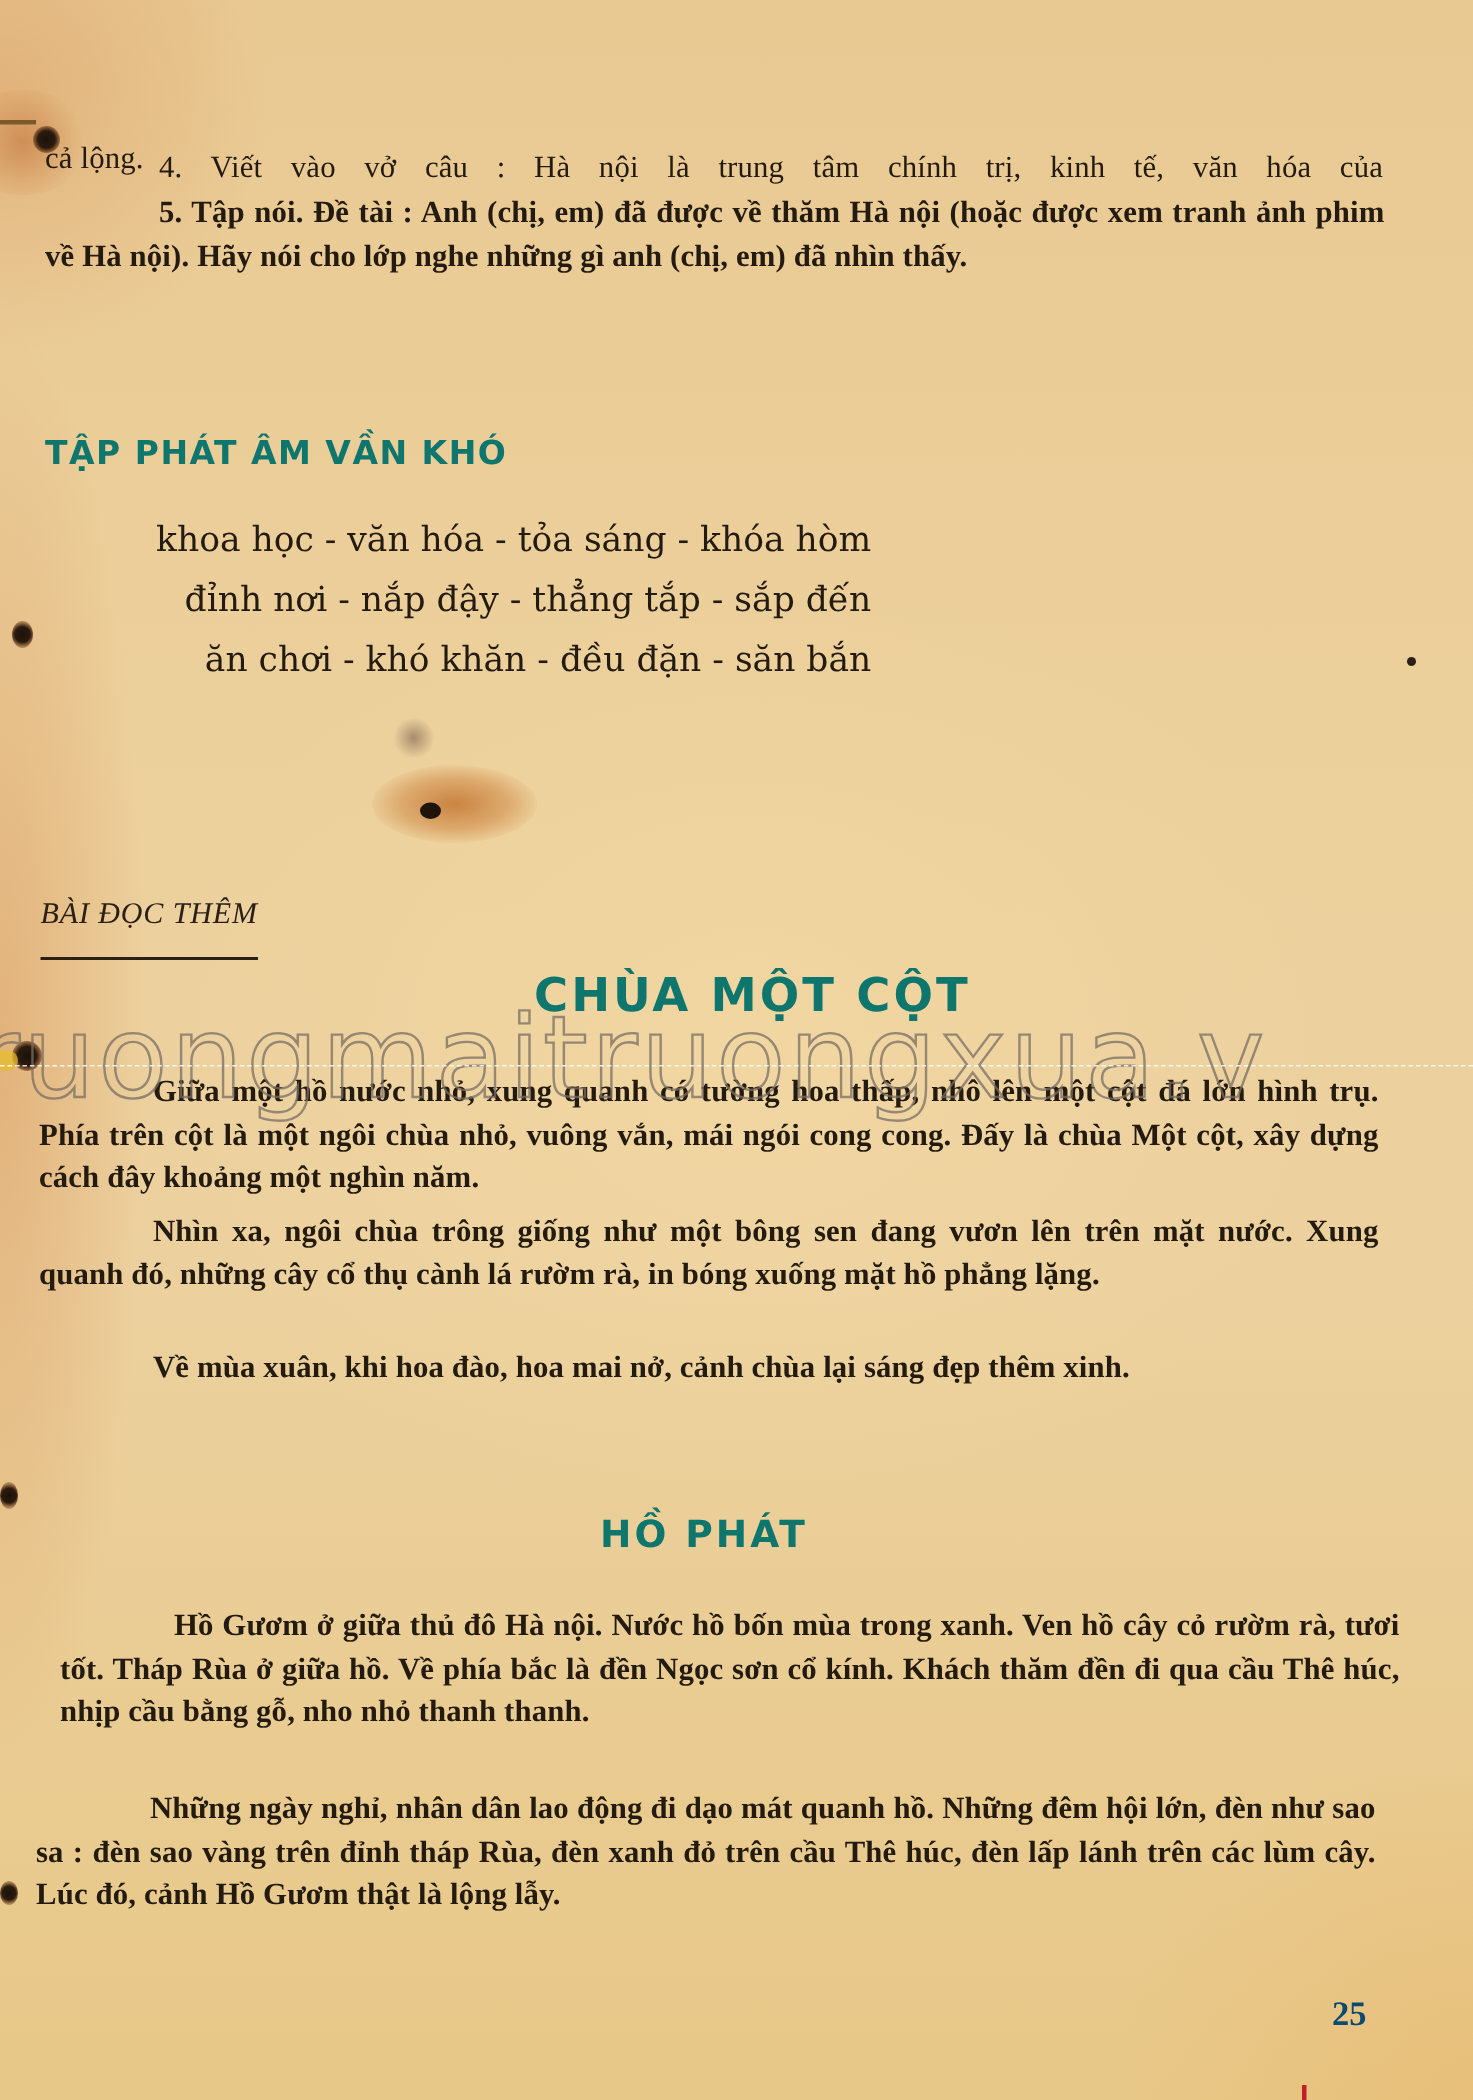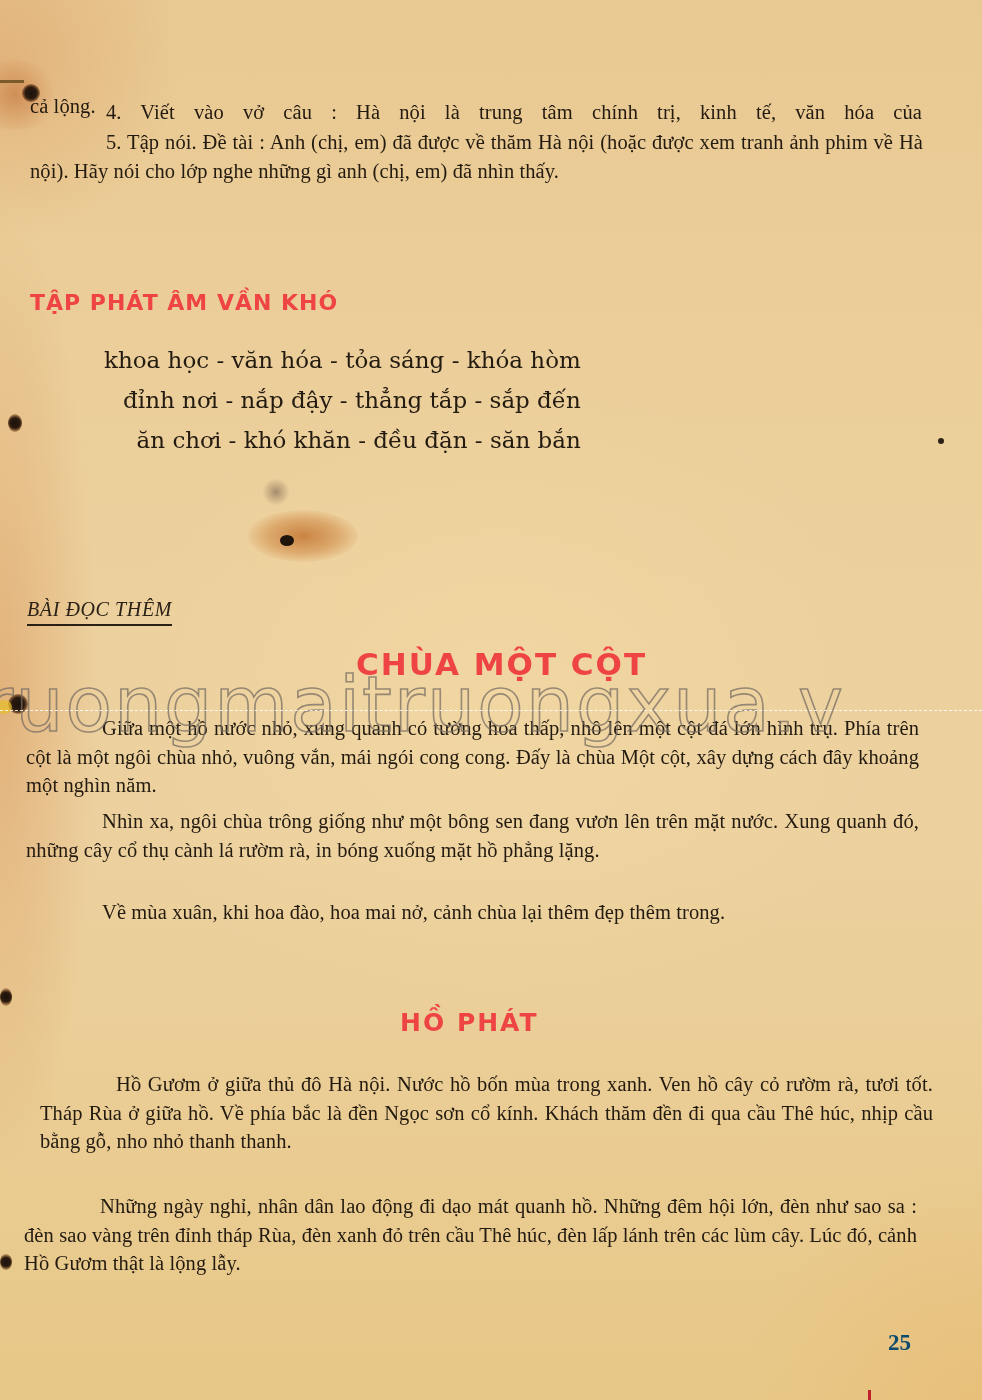--- a/index.html
+++ b/index.html
@@ -31,27 +31,27 @@
       position: absolute;
       left: 26px;
       width: 893px;
       font-size: 20.5px;
       line-height: 28.5px;
       text-align: justify;
       letter-spacing: 0.1px;
       font-family: "Liberation Serif", serif;
       color: #231a10;
     }
-    .para.indent { text-indent: 76px; }
+    .para.indent { text-indent: 76px; font-weight: bold; }
 
     .section-heading {
       position: absolute;
       font-family: "DejaVu Sans", "Liberation Sans", sans-serif;
       font-weight: bold;
-      color: #ef4444;
+      color: #0f766e;
       letter-spacing: 1px;
     }
 
     .drill {
       position: absolute;
       left: 104px;
       font-family: "DejaVu Serif", "Liberation Serif", serif;
       font-size: 23px;
       line-height: 40px;
       color: #231a10;
@@ -62,21 +62,21 @@
     .extra-label {
       position: absolute;
       left: 27px;
       top: 598px;
       font-family: "Liberation Serif", serif;
       font-style: italic;
       font-size: 20px;
       letter-spacing: 0.6px;
       color: #2a2016;
       border-bottom: 2px solid #2a2016;
-      padding-bottom: 3px;
+      padding-bottom: 17px;
     }
 
     .page-number {
       position: absolute;
       left: 888px;
       top: 1330px;
       font-family: "Liberation Serif", serif;
       font-weight: bold;
       font-size: 23px;
       color: #0c4a6e;
@@ -148,21 +148,21 @@
     <div class="row">đỉnh nơi - nắp đậy - thẳng tắp - sắp đến</div>
     <div class="row">ăn chơi - khó khăn - đều đặn - săn bắn</div>
   </div>
 
   <div class="extra-label">BÀI ĐỌC THÊM</div>
 
   <div class="section-heading" style="left:356px; top:646px; font-size:31px; letter-spacing:2px;">CHÙA MỘT CỘT</div>
 
   <div class="para indent" style="top:714px;">Giữa một hồ nước nhỏ, xung quanh có tường hoa thấp, nhô lên một cột đá lớn hình trụ. Phía trên cột là một ngôi chùa nhỏ, vuông vắn, mái ngói cong cong. Đấy là chùa Một cột, xây dựng cách đây khoảng một nghìn năm.</div>
   <div class="para indent" style="top:807px;">Nhìn xa, ngôi chùa trông giống như một bông sen đang vươn lên trên mặt nước. Xung quanh đó, những cây cổ thụ cành lá rườm rà, in bóng xuống mặt hồ phẳng lặng.</div>
-  <div class="para indent" style="top:898px;">Về mùa xuân, khi hoa đào, hoa mai nở, cảnh chùa lại thêm đẹp thêm trong.</div>
+  <div class="para indent" style="top:898px;">Về mùa xuân, khi hoa đào, hoa mai nở, cảnh chùa lại sáng đẹp thêm xinh.</div>
 
   <div class="section-heading" style="left:400px; top:1008px; font-size:25px; letter-spacing:2px;">HỒ PHÁT</div>
 
   <div class="para indent" style="top:1070px; left:40px;">Hồ Gươm ở giữa thủ đô Hà nội. Nước hồ bốn mùa trong xanh. Ven hồ cây cỏ rườm rà, tươi tốt. Tháp Rùa ở giữa hồ. Về phía bắc là đền Ngọc sơn cổ kính. Khách thăm đền đi qua cầu Thê húc, nhịp cầu bằng gỗ, nho nhỏ thanh thanh.</div>
   <div class="para indent" style="top:1192px; left:24px;">Những ngày nghỉ, nhân dân lao động đi dạo mát quanh hồ. Những đêm hội lớn, đèn như sao sa : đèn sao vàng trên đỉnh tháp Rùa, đèn xanh đỏ trên cầu Thê húc, đèn lấp lánh trên các lùm cây. Lúc đó, cảnh Hồ Gươm thật là lộng lẫy.</div>
 
   <div class="page-number">25</div>
 
   <div class="watermark">ruongmaitruongxua.v</div>
   <div class="watermark-line"></div>

